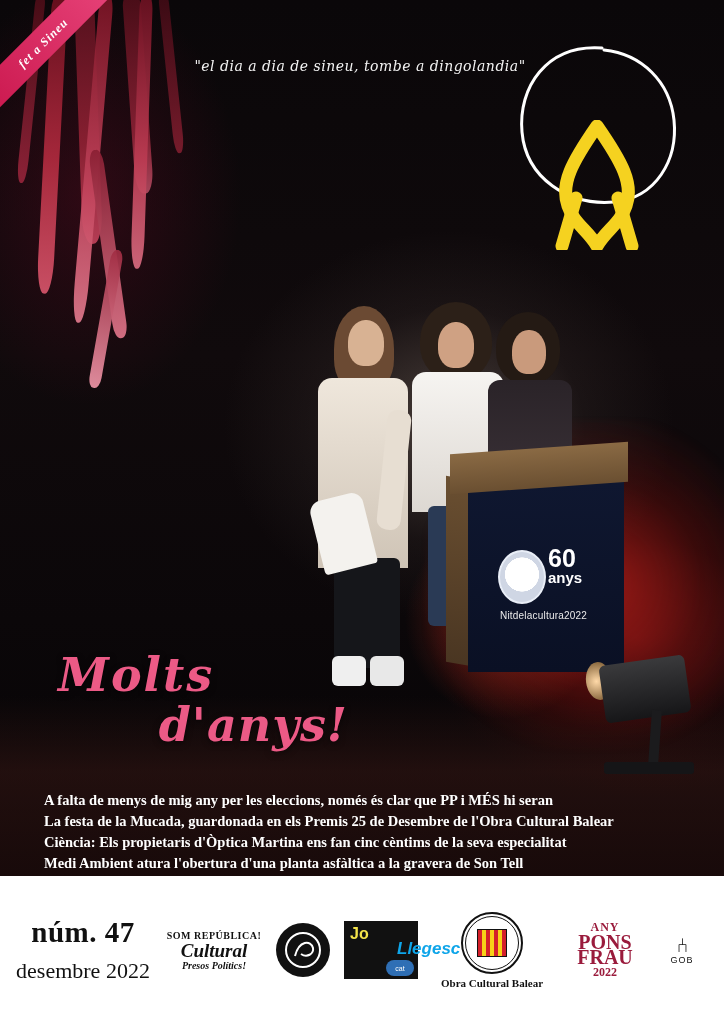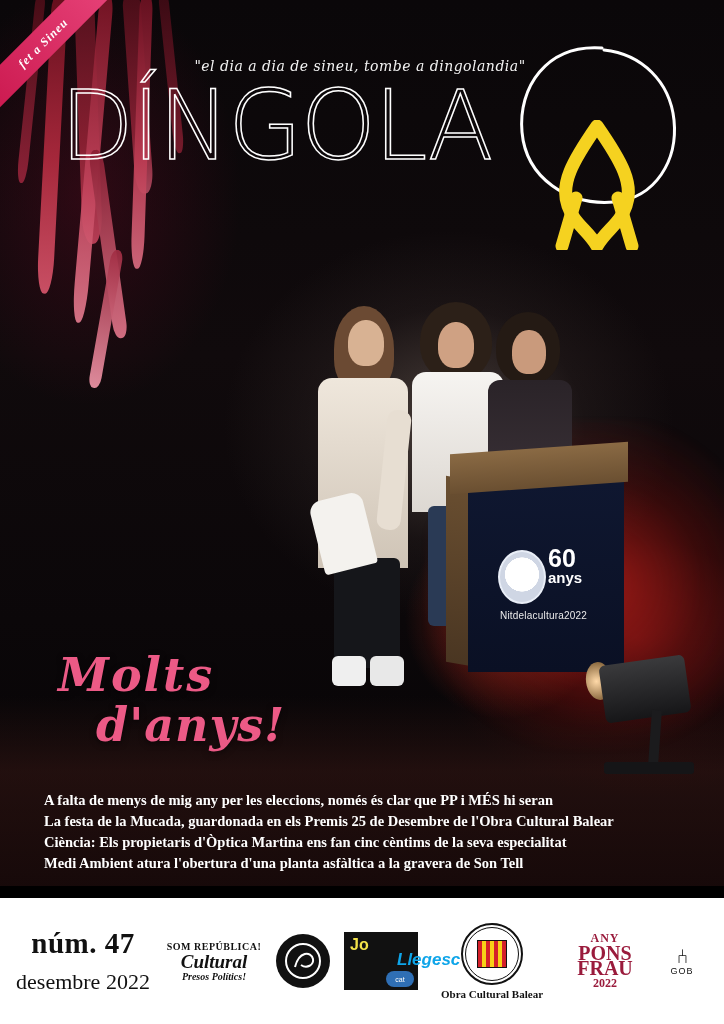--- a/index.html
+++ b/index.html
@@ -185,36 +185,36 @@
     position: absolute; left: 48px; top: 650px; width: 300px;
     color: #ec5a86;
     font-family: "DejaVu Serif", serif;
     font-style: italic;
     font-weight: bold;
     font-size: 46px;
     line-height: 50px;
     text-shadow: 0 2px 6px rgba(0,0,0,0.5);
   }
   .molts .l1 { display:block; margin-left: 10px; letter-spacing: 2px; }
-  .molts .l2 { display:block; margin-left: 48px; letter-spacing: 1px; }
+  .molts .l2 { display:block; margin-left: 48px; letter-spacing: 1px; text-align: right; }
 
   
   .headlines {
     position: absolute; left: 44px; top: 790px; width: 640px;
     color: #ffffff;
     font-family: "Liberation Serif", serif;
     font-weight: bold;
     font-size: 14.5px;
     line-height: 21px;
   }
   .headlines div { white-space: nowrap; }
 
   
   .footer {
-    position: absolute; left: 0; bottom: 0; width: 724px; height: 126px;
+    position: absolute; left: 0; bottom: 0; width: 724px; height: 148px;
     background: #ffffff;
     display: flex; align-items: center;
   }
   .issue {
     width: 230px; text-align: center; color: #111;
     font-family: "Liberation Serif", serif;
   }
   .issue .num { font-size: 29px; font-weight: bold; letter-spacing: 0.5px; }
   .issue .date { font-size: 22px; margin-top: 9px; }
 
@@ -328,21 +328,20 @@
     <div class="lamp-body"></div>
     <div class="lamp-stand"></div>
     <div class="lamp-foot"></div>
   </div>
 
   <div class="corner-ribbon">
     <span>fet a Sineu</span>
   </div>
 
   <div class="tagline">"el dia a dia de sineu, tombe a dingolandia"</div>
-  <div class="masthead">DÍNGOLA</div>
 
   <svg class="circle-sketch" viewBox="0 0 180 180">
     <path d="M96 12 C40 8 12 52 16 96 C20 142 62 170 108 166 C150 162 172 124 168 84 C164 46 136 18 98 14" fill="none" stroke="#ffffff" stroke-width="3" stroke-linecap="round"></path>
   </svg>
 
   <svg class="ribbon-svg" viewBox="0 0 110 130">
     <path d="M55 6 C30 42 18 64 26 86 C32 104 46 110 55 126 C64 110 78 104 84 86 C92 64 80 42 55 6 Z" fill="none" stroke="#f5d220" stroke-width="13" stroke-linejoin="round"></path>
     <path d="M34 78 L20 126" stroke="#f5d220" stroke-width="13" stroke-linecap="round" fill="none"></path>
     <path d="M76 78 L90 126" stroke="#f5d220" stroke-width="13" stroke-linecap="round" fill="none"></path>
   </svg>

